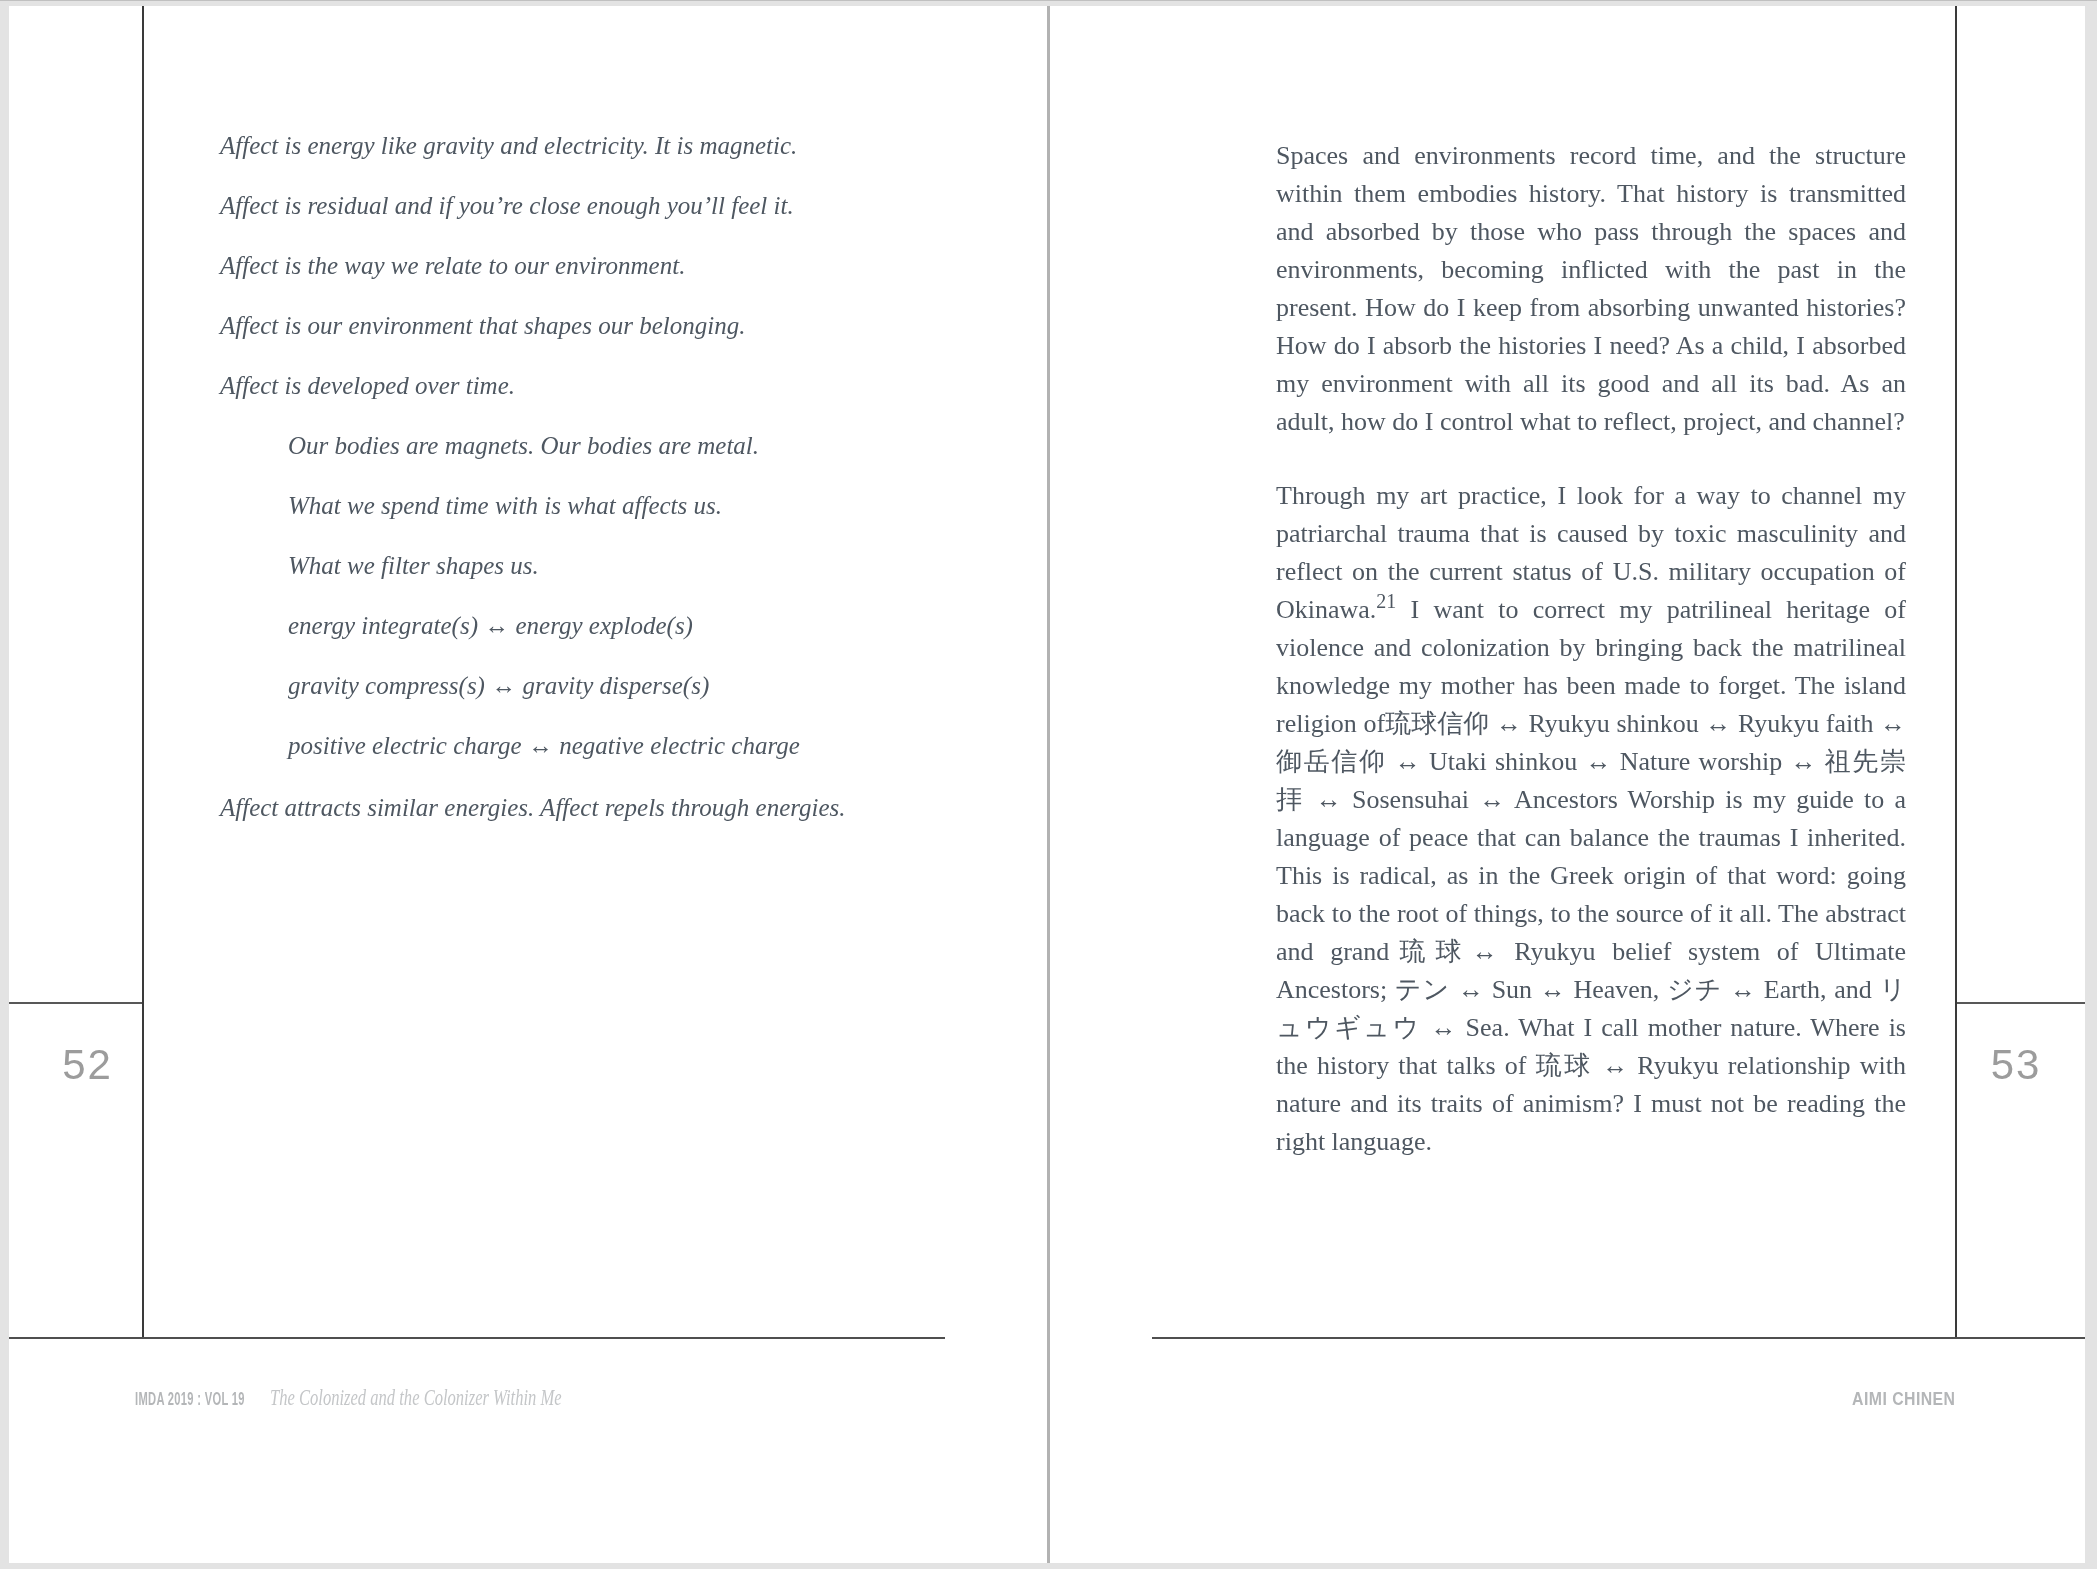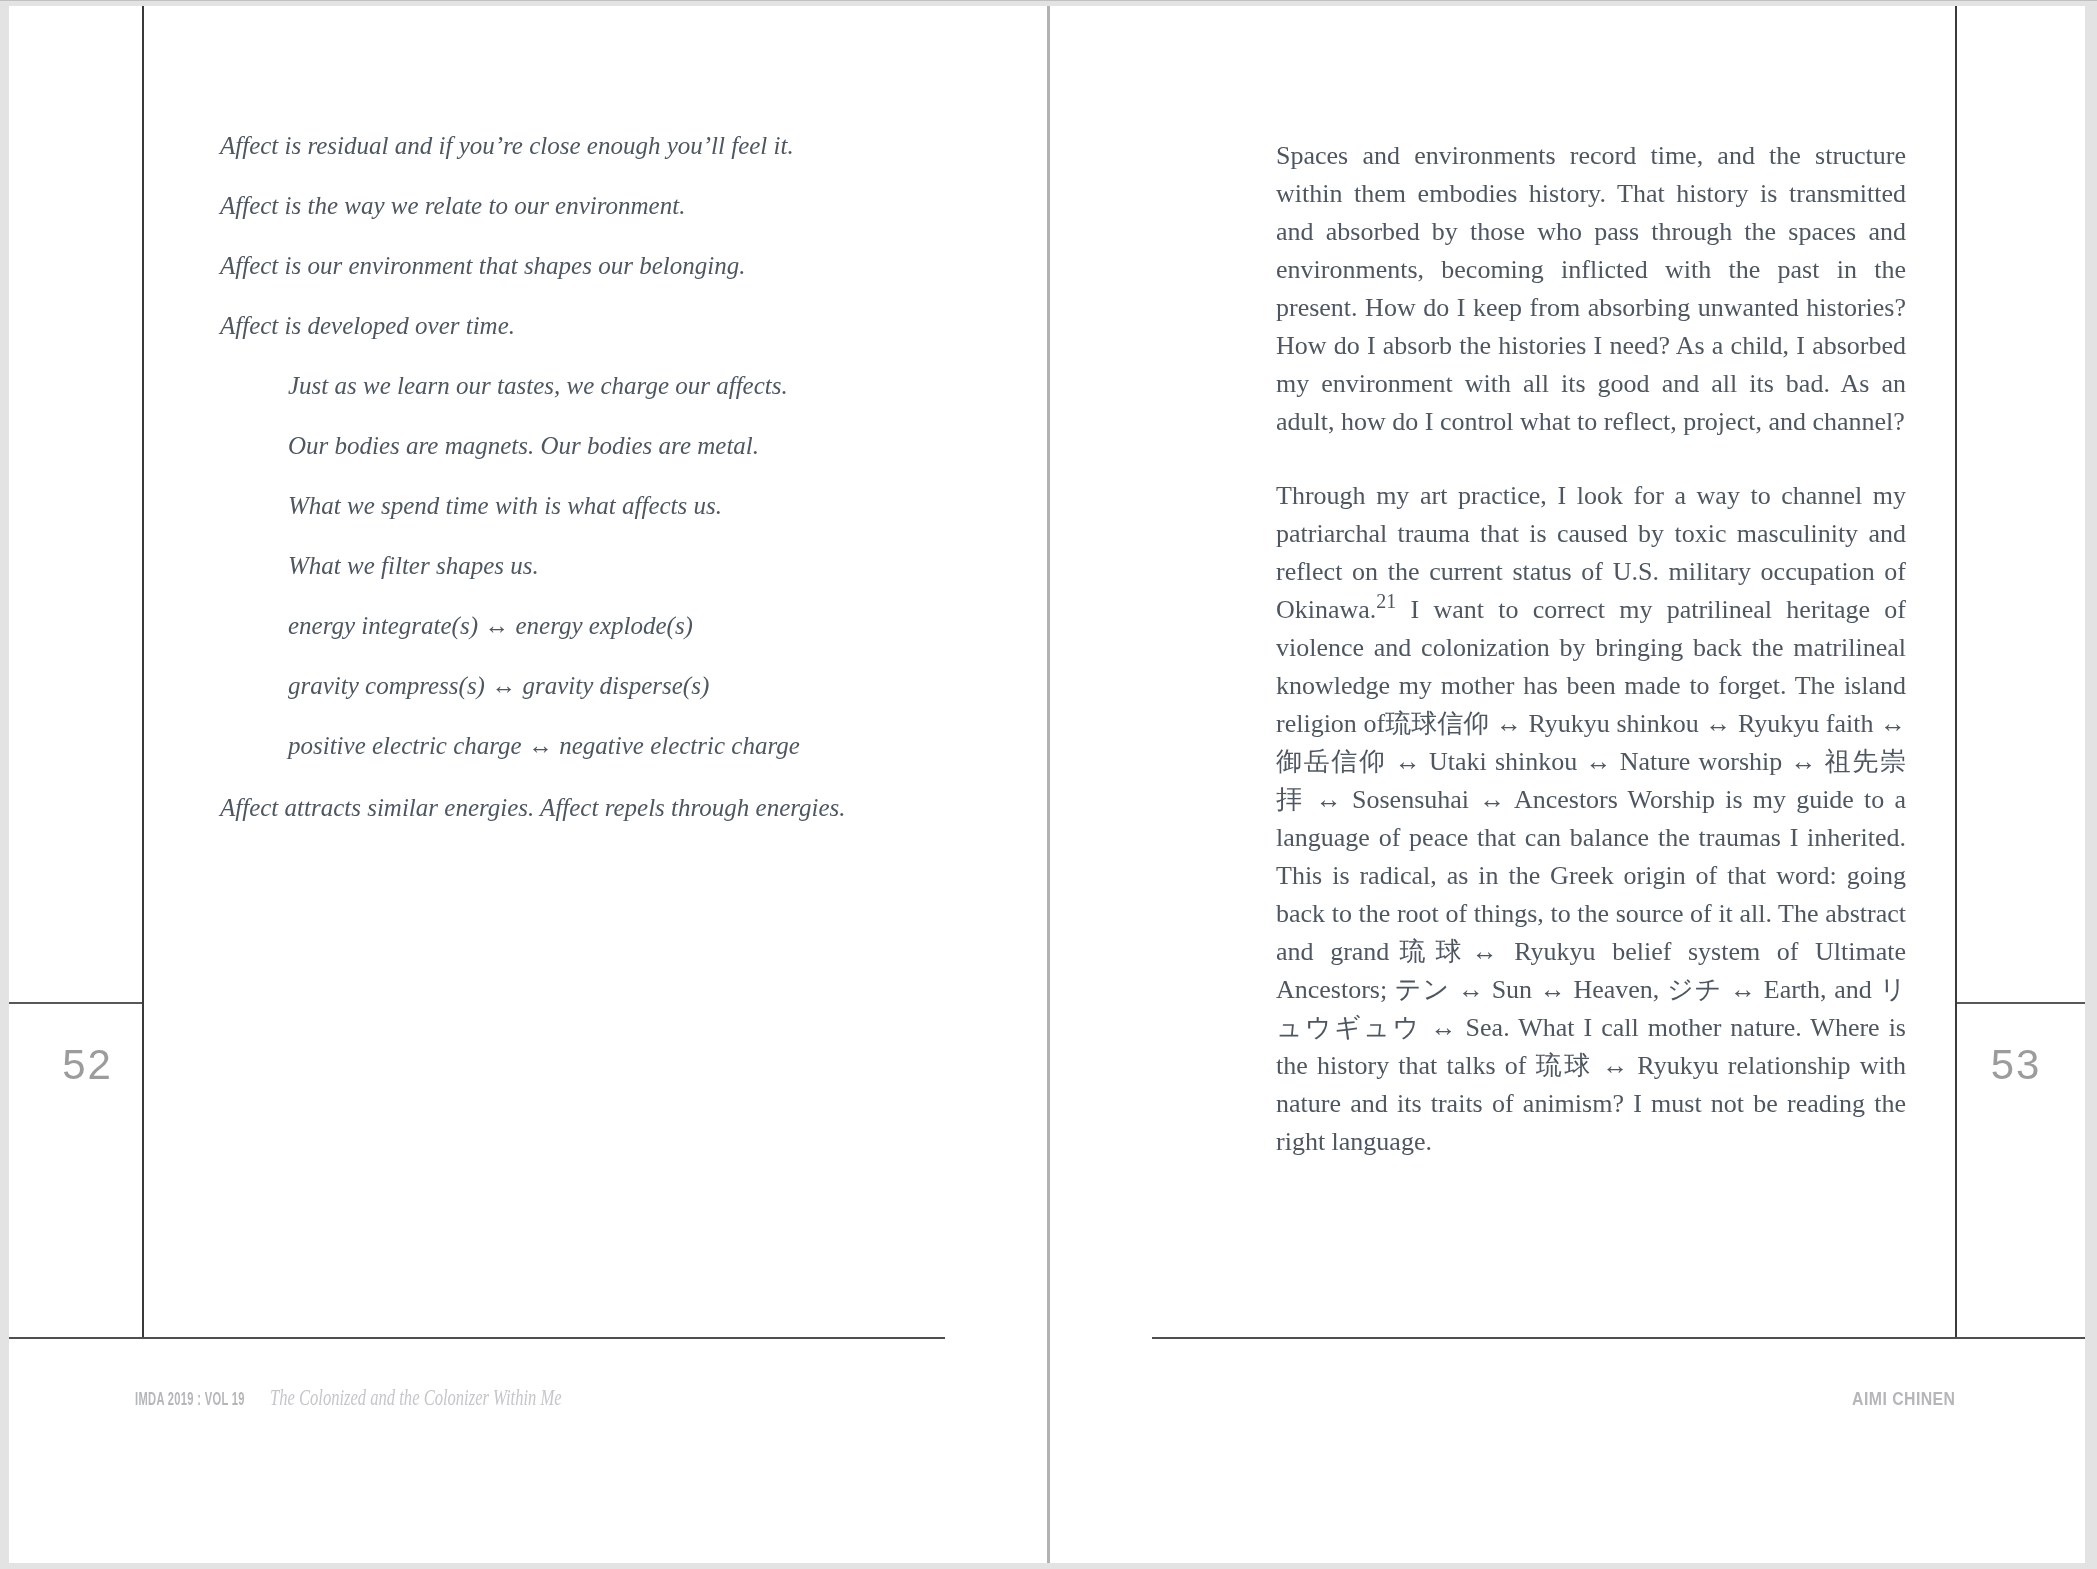--- a/index.html
+++ b/index.html
@@ -87,25 +87,25 @@
   <div class="vrule vrule-right"></div>
   <div class="margin-hrule margin-hrule-left"></div>
   <div class="margin-hrule margin-hrule-right"></div>
   <div class="footer-rule footer-rule-left"></div>
   <div class="footer-rule footer-rule-right"></div>
 
   <div class="pagenum pagenum-left">52</div>
   <div class="pagenum pagenum-right">53</div>
 
   <div class="col-left">
+    <div class="aphorism">Affect is energy like gravity and electricity. It is magnetic.</div>
     <div class="aphorism">Affect is residual and if you’re close enough you’ll feel it.</div>
     <div class="aphorism">Affect is the way we relate to our environment.</div>
     <div class="aphorism">Affect is our environment that shapes our belonging.</div>
     <div class="aphorism">Affect is developed over time.</div>
-    <div class="aphorism indented">Just as we learn our tastes, we charge our affects.</div>
     <div class="aphorism indented">Our bodies are magnets. Our bodies are metal.</div>
     <div class="aphorism indented">What we spend time with is what affects us.</div>
     <div class="aphorism indented">What we filter shapes us.</div>
     <div class="aphorism indented">energy integrate(s) ↔ energy explode(s)</div>
     <div class="aphorism indented">gravity compress(s) ↔ gravity disperse(s)</div>
     <div class="aphorism indented">positive electric charge ↔ negative electric charge</div>
     <p class="para-1">Affect attracts similar energies. Affect repels through energies.</p>
   </div>
 
   <div class="col-right">

